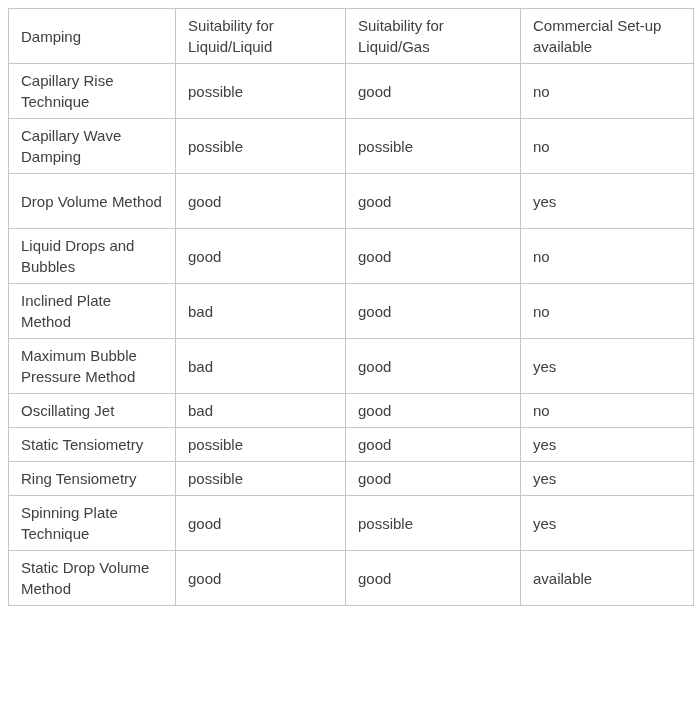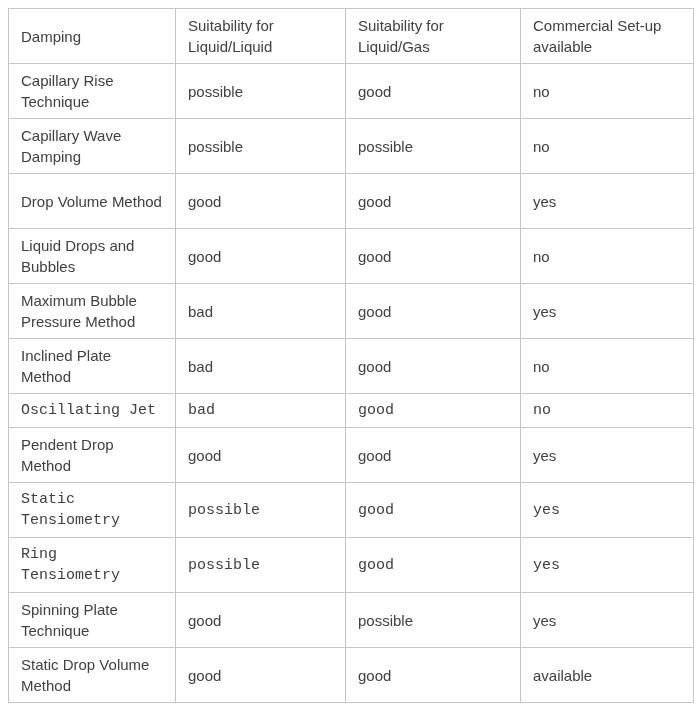--- a/index.html
+++ b/index.html
@@ -39,21 +39,20 @@
     overflow:hidden;
   }
   thead th{
     height:42px;
   }
   tr.tall td{
     height:42px;
   }
   tr.short td{
     height:21px;
-    font-family:Liberation Mono, monospace;
   }
 </style>
 </head>
 <body>
 
 <div class="table-wrap">
   <table>
     <colgroup>
       <col style="width:167px">
       <col style="width:170px">
@@ -87,42 +86,36 @@
         <td>good</td>
         <td>yes</td>
       </tr>
       <tr class="tall">
         <td>Liquid Drops and Bubbles</td>
         <td>good</td>
         <td>good</td>
         <td>no</td>
       </tr>
       <tr class="tall">
+        <td>Inclined Plate Method</td>
+        <td>bad</td>
+        <td>good</td>
+        <td>no</td>
+      </tr>
+      <tr class="tall">
         <td>Maximum Bubble Pressure Method</td>
         <td>bad</td>
         <td>good</td>
         <td>yes</td>
-      </tr>
-      <tr class="tall">
-        <td>Inclined Plate Method</td>
-        <td>bad</td>
-        <td>good</td>
-        <td>no</td>
       </tr>
       <tr class="short">
         <td>Oscillating Jet</td>
         <td>bad</td>
         <td>good</td>
         <td>no</td>
-      </tr>
-      <tr class="tall">
-        <td>Pendent Drop Method</td>
-        <td>good</td>
-        <td>good</td>
-        <td>yes</td>
       </tr>
       <tr class="short">
         <td>Static Tensiometry</td>
         <td>possible</td>
         <td>good</td>
         <td>yes</td>
       </tr>
       <tr class="short">
         <td>Ring Tensiometry</td>
         <td>possible</td>

